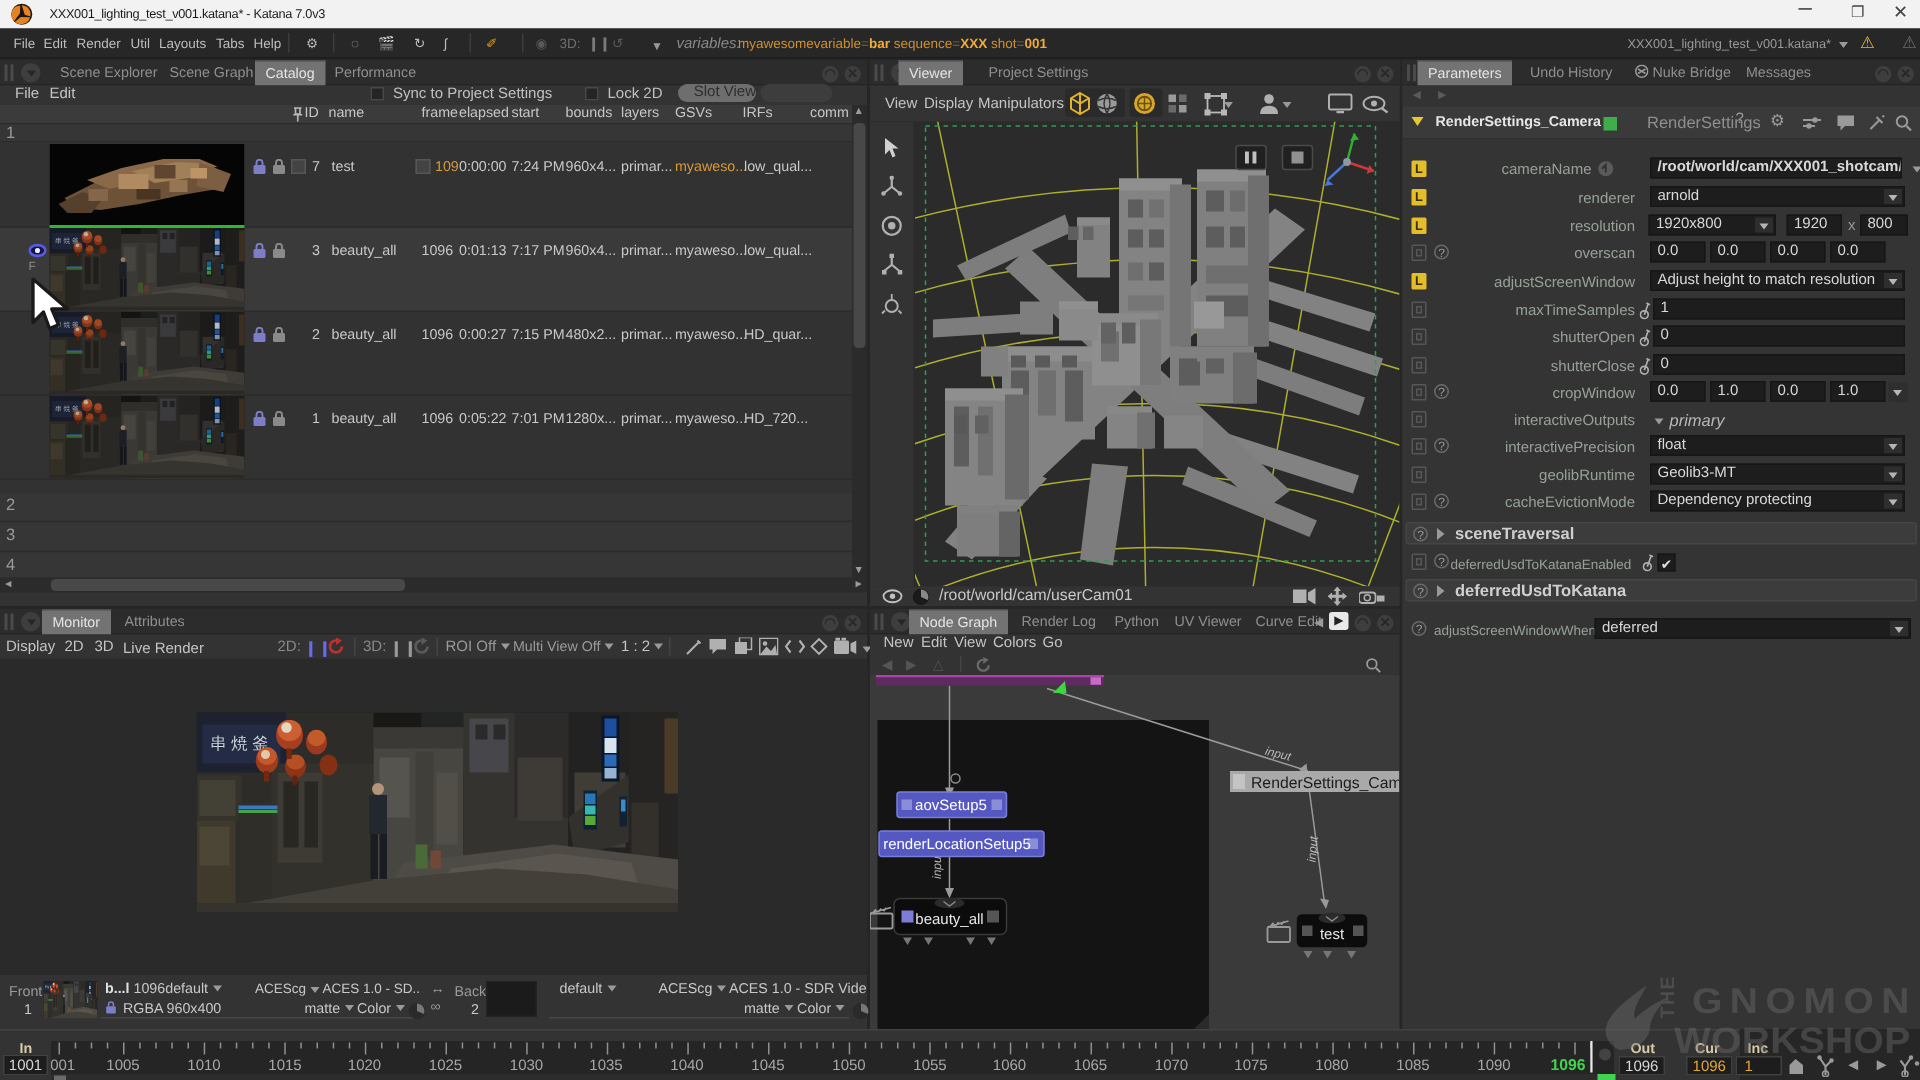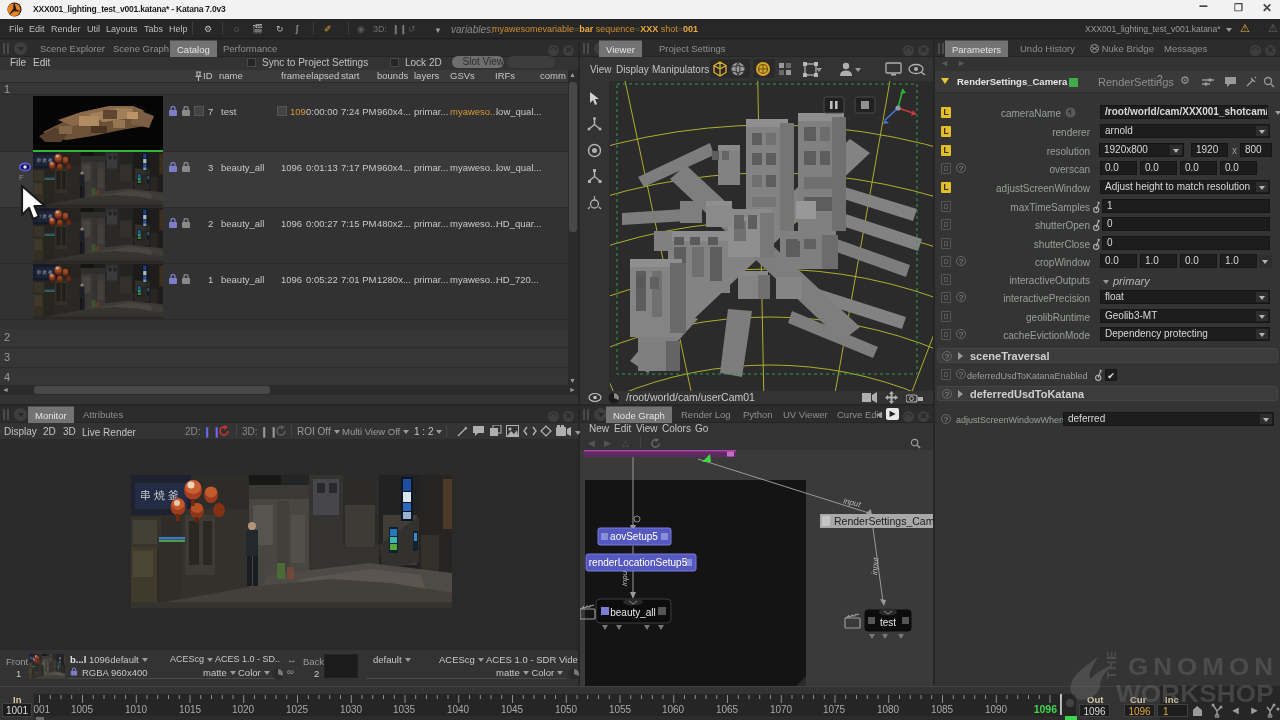--- a/index.html
+++ b/index.html
@@ -1,20 +1,20 @@
 <!DOCTYPE html>
 <html><head>
 <meta charset="utf-8">
 <style>
 * { margin:0; padding:0; box-sizing:border-box; }
 html,body { width:1280px; height:720px; overflow:hidden; background:#262626; }
 body { font-family:"Liberation Sans", sans-serif; font-size:11px; color:#c0c0c0; position:relative; }
 .abs { position:absolute; } span.abs, span.lbl { white-space:nowrap; }
 
-#titlebar { position:absolute; left:0; top:0; width:1280px; height:19px; background:#f2f2f2; color:#111;font-weight:bold; }
+#titlebar { position:absolute; left:0; top:0; width:1280px; height:19px; background:#f2f2f2; color:#111; }
 #titlebar .ttl { position:absolute; left:33px; top:4px; font-size:8.5px; letter-spacing:-0.2px; color:#1a1a1a; }
 #titlebar .winbtn { position:absolute; top:0px; color:#444; font-size:12px; }
 
 #menubar { position:absolute; left:0; top:19px; width:1280px; height:20px; background:#272727; border-bottom:1px solid #1d1d1d; }
 #menubar span.m { position:absolute; top:5px; color:#bdbdbd; font-size:9px; }
 .vsep { position:absolute; top:3px; width:1px; height:13px; background:#3c3c3c; }
 
 .panel { position:absolute; background:#333; }
 .tabbar { position:absolute; left:0; top:0; right:0; height:17px; background:#2c2c2c; border-bottom:1px solid #252525; }
 .grip { position:absolute; left:3px; top:3px; width:6px; height:11px; border-left:2px solid #4a4a4a; border-right:2px solid #4a4a4a; }

